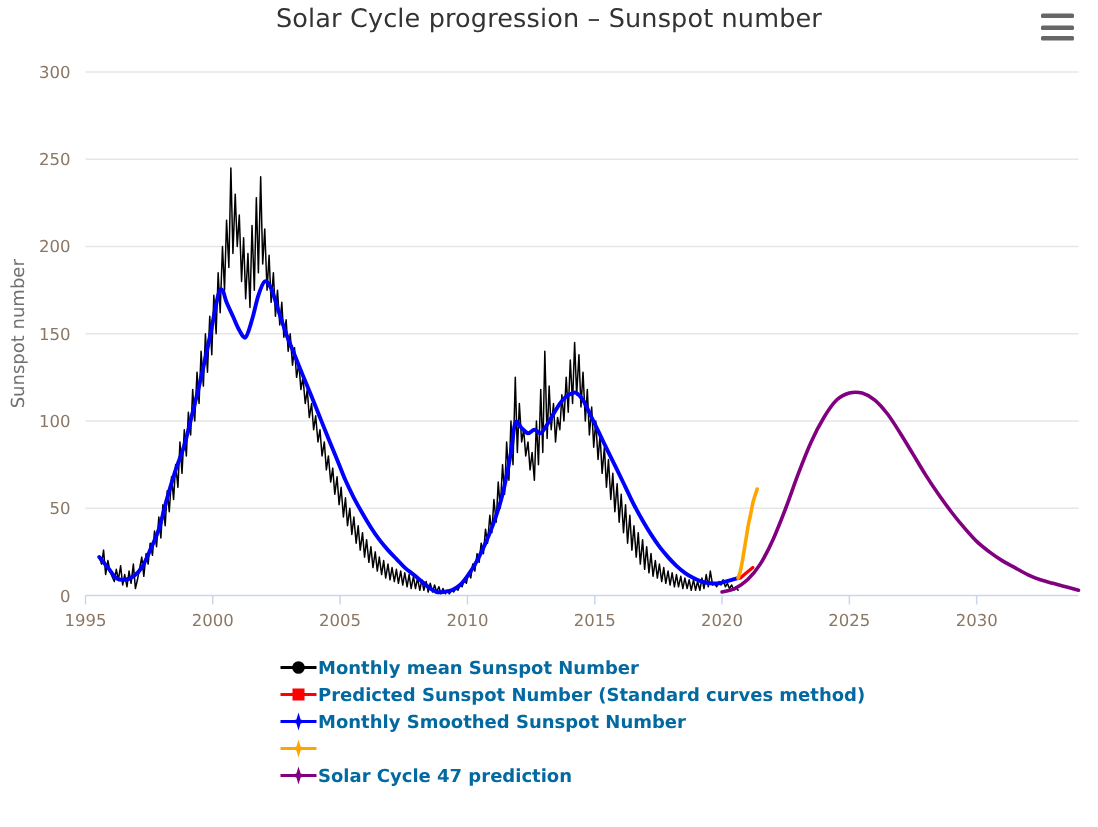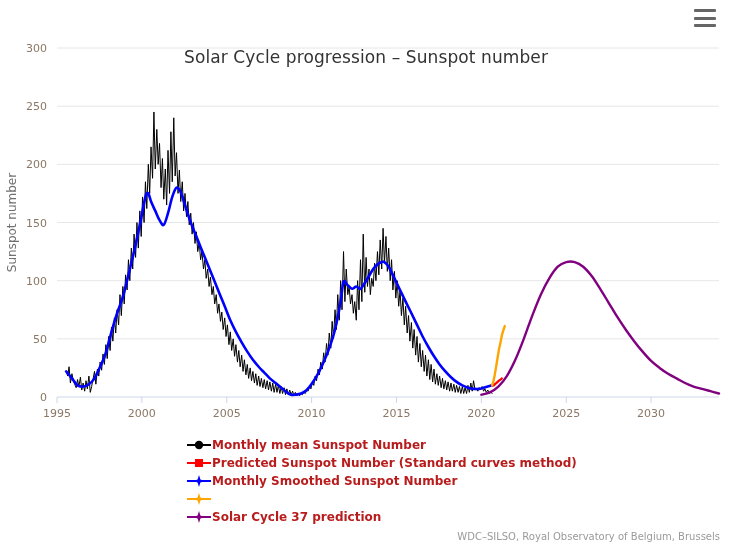--- a/index.html
+++ b/index.html
@@ -20,21 +20,20 @@
   }
   .chart-title {
     position: absolute;
     top: 3px;
     left: 0;
     width: 732px;
     text-align: center;
     font-size: 17px;
     color: #333333;
     letter-spacing: 0.1px;
-    margin-top: 44px;
   }
   .menu-button {
     position: absolute;
     top: 9px;
     right: 16px;
     width: 22px;
     height: 18px;
     cursor: pointer;
     display: flex;
     flex-direction: column;
@@ -93,21 +92,21 @@
     position: relative;
   }
   .legend-marker svg {
     position: absolute;
     top: 0;
     left: 0;
   }
   .legend-label {
     font-size: 12px;
     font-weight: bold;
-    color: #b91c1c;
+    color: #0369a1;
     white-space: nowrap;
     font-family: "DejaVu Sans", "Liberation Sans", sans-serif;
   }
   .credits {
     position: absolute;
     right: 12px;
     bottom: 9px;
     font-size: 10px;
     color: #9a9a9a;
     font-family: "DejaVu Sans", "Liberation Sans", sans-serif;
@@ -204,18 +203,17 @@
           </svg>
         </div>
       </div>
       <div class="legend-row">
         <div class="legend-marker">
           <svg width="26" height="18">
             <line x1="1" y1="9" x2="25" y2="9" stroke="#800080" stroke-width="2"></line>
             <path d="M13 3 L14.4 7.6 L19 9 L14.4 10.4 L13 15 L11.6 10.4 L7 9 L11.6 7.6 Z" fill="#800080"></path>
           </svg>
         </div>
-        <span class="legend-label">Solar Cycle 37 prediction</span>
+        <span class="legend-label">Solar Cycle 47 prediction</span>
       </div>
     </div>
 
-  <div class="credits">WDC–SILSO, Royal Observatory of Belgium, Brussels</div>
 </div>
 
 </body></html>

